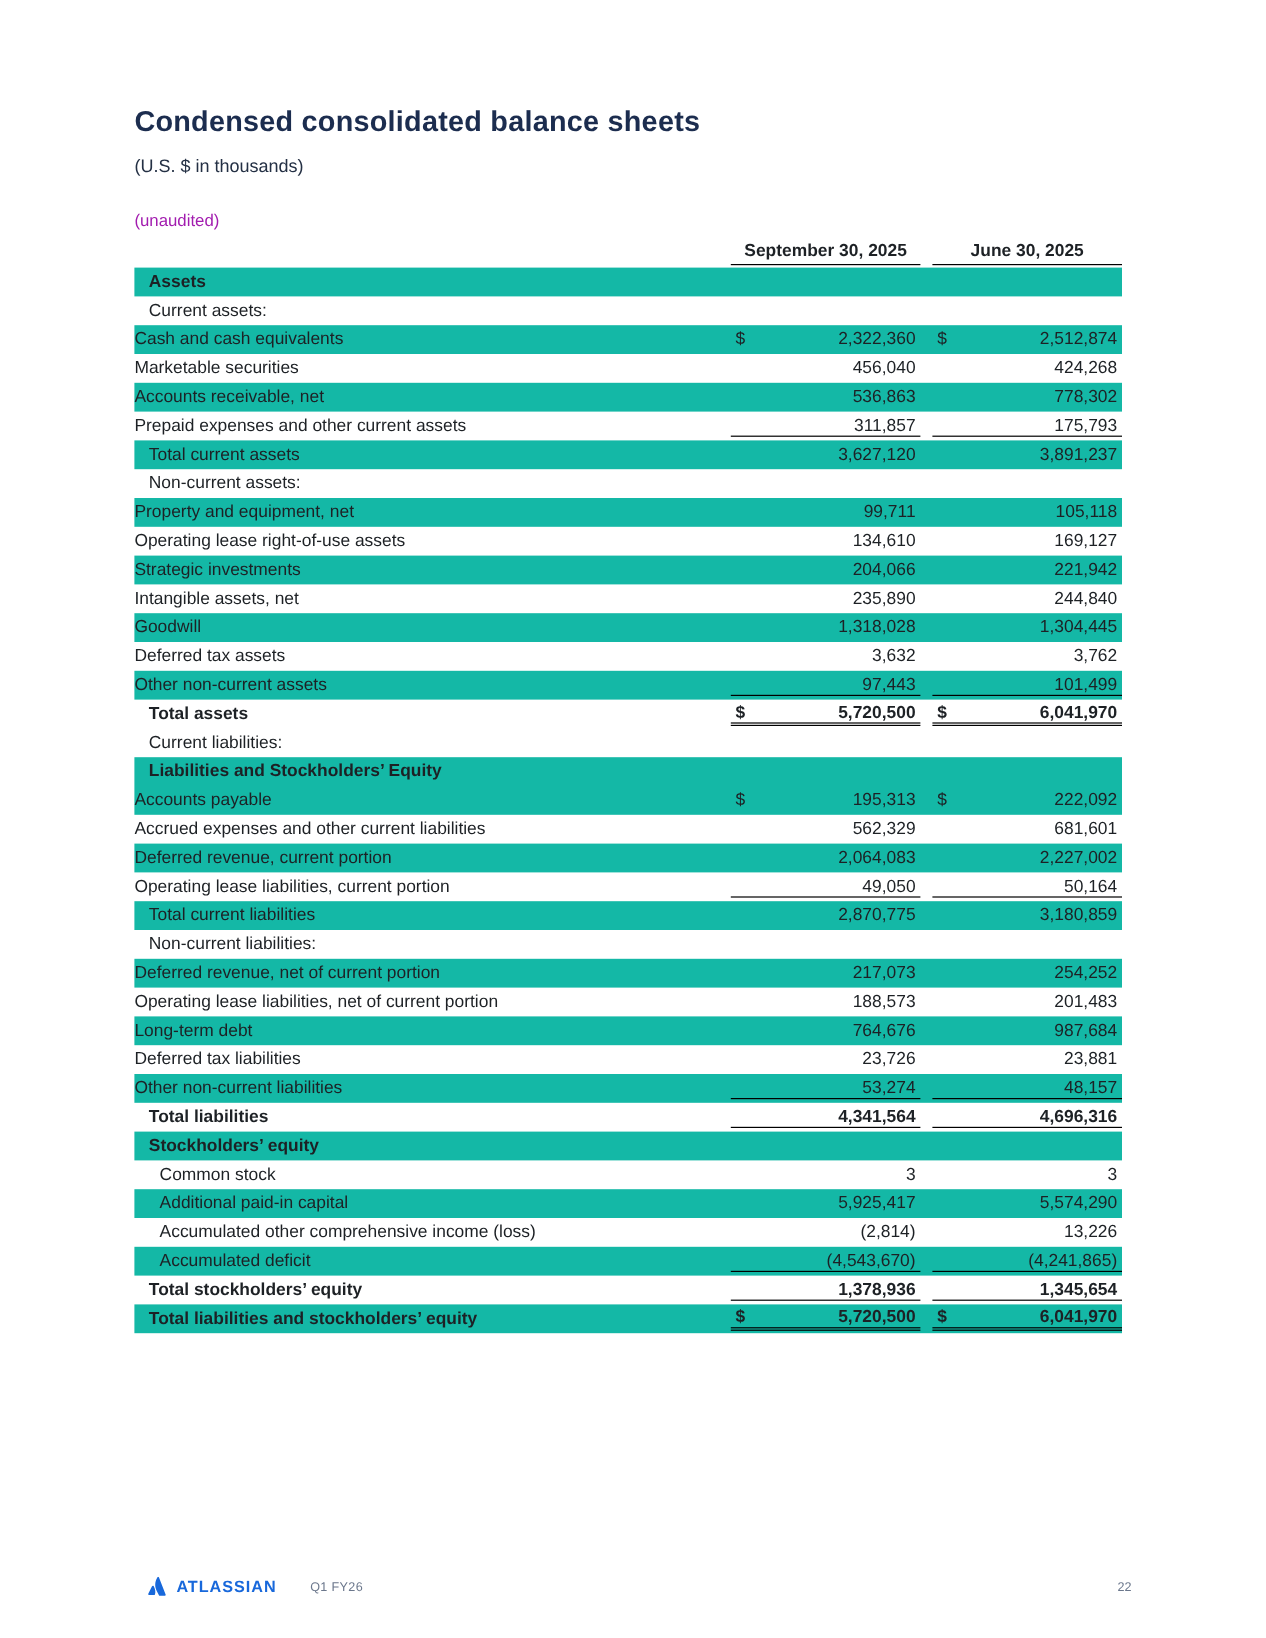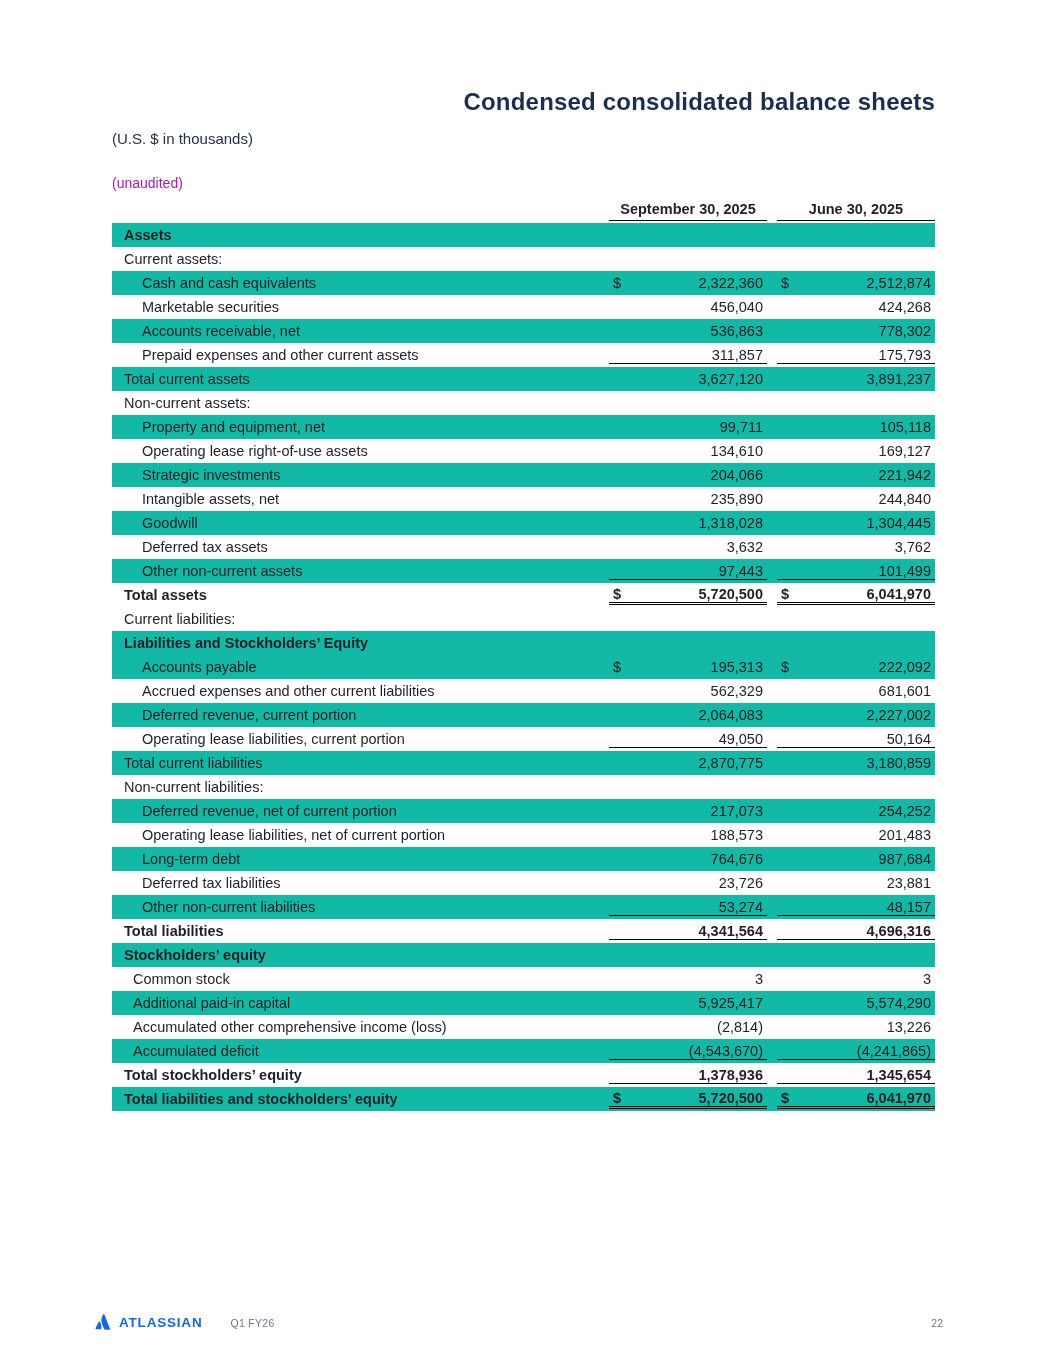--- a/index.html
+++ b/index.html
@@ -12,21 +12,20 @@
     background: #ffffff;
     overflow: hidden;
   }
   .content { padding: 88px 120px 0 112px; }
   h1.title {
     font-size: 24px;
     font-weight: bold;
     color: #1c2d4f;
     letter-spacing: 0.2px;
     margin-bottom: 14px;
-    text-align: right;
   }
   .subtitle { font-size: 15px; color: #243044; margin-bottom: 28px; }
   .unaudited { font-size: 14px; color: #a21caf; margin-bottom: 6px; }
 
   .table { width: 823px; }
   .header-row {
     display: flex;
     align-items: flex-end;
     height: 24px;
     margin-bottom: 2px;
@@ -52,29 +51,29 @@
     display: flex;
     align-items: center;
     height: 24px;
     font-size: 14.5px;
   }
   .row.shade { background: #14b8a6; }
   .row.bold { font-weight: bold; }
   .row .label { flex: 1; white-space: nowrap; overflow: hidden; }
   .label.ind0 { padding-left: 12px; }
   .label.ind1 { padding-left: 21px; }
-  .label.ind2 { padding-left: 30px; }
+  .label.ind2 { }
   .colgroup.u1 { border-bottom: 1.5px solid #000000; }
   .colgroup.u2 { border-bottom: 3.5px double #000000; }
   .dollar { text-align: left; }
   .value { text-align: right; flex: 1; }
 
   .footer {
     position: absolute;
-    left: 95px;
+    left: 123px;
     right: 112px;
     bottom: 34px;
     display: flex;
     align-items: center;
   }
   .brand { display: flex; align-items: center; }
   .brand-mark { margin-right: 7px; display: inline-flex; }
   .brand-name {
     font-size: 13.5px;
     font-weight: bold;

